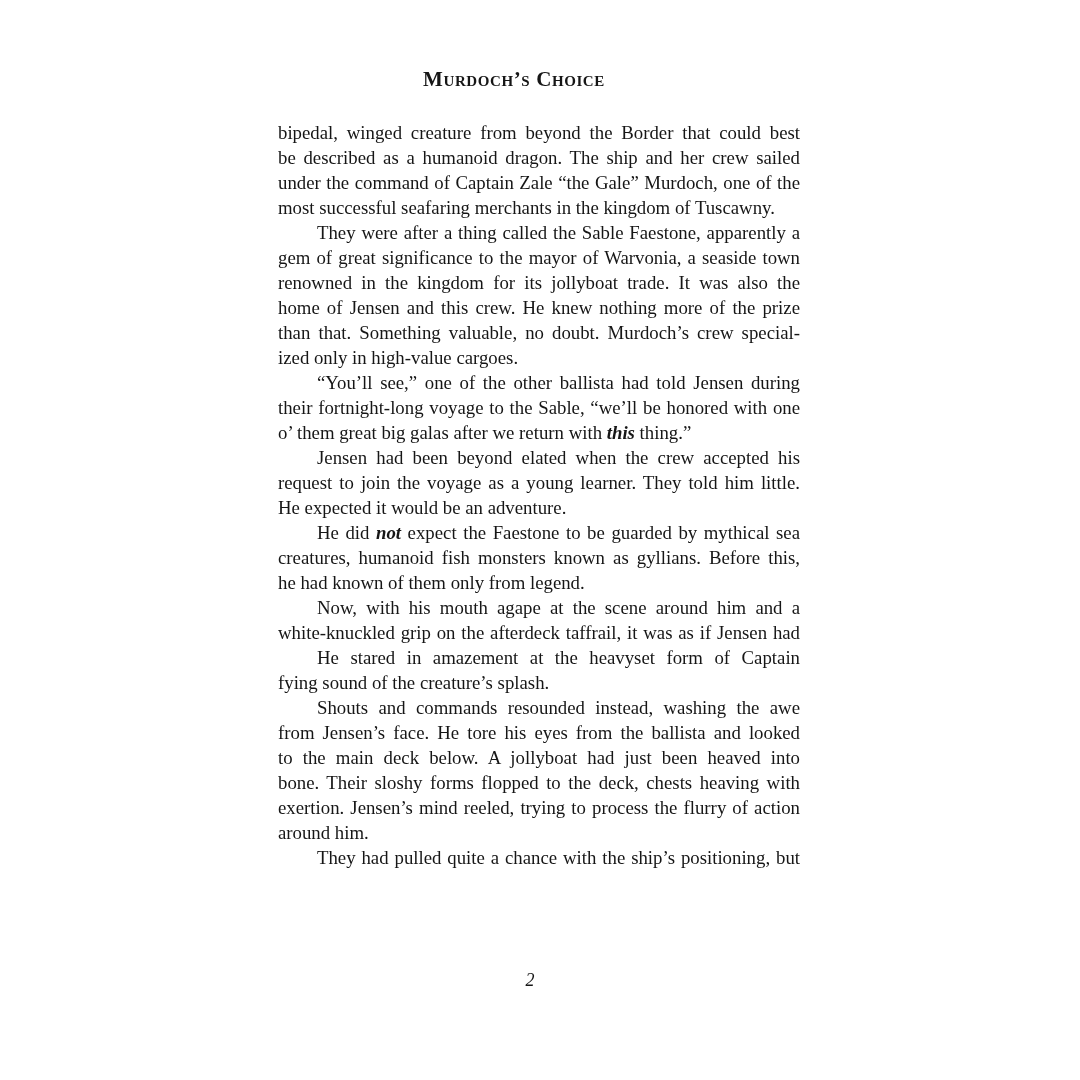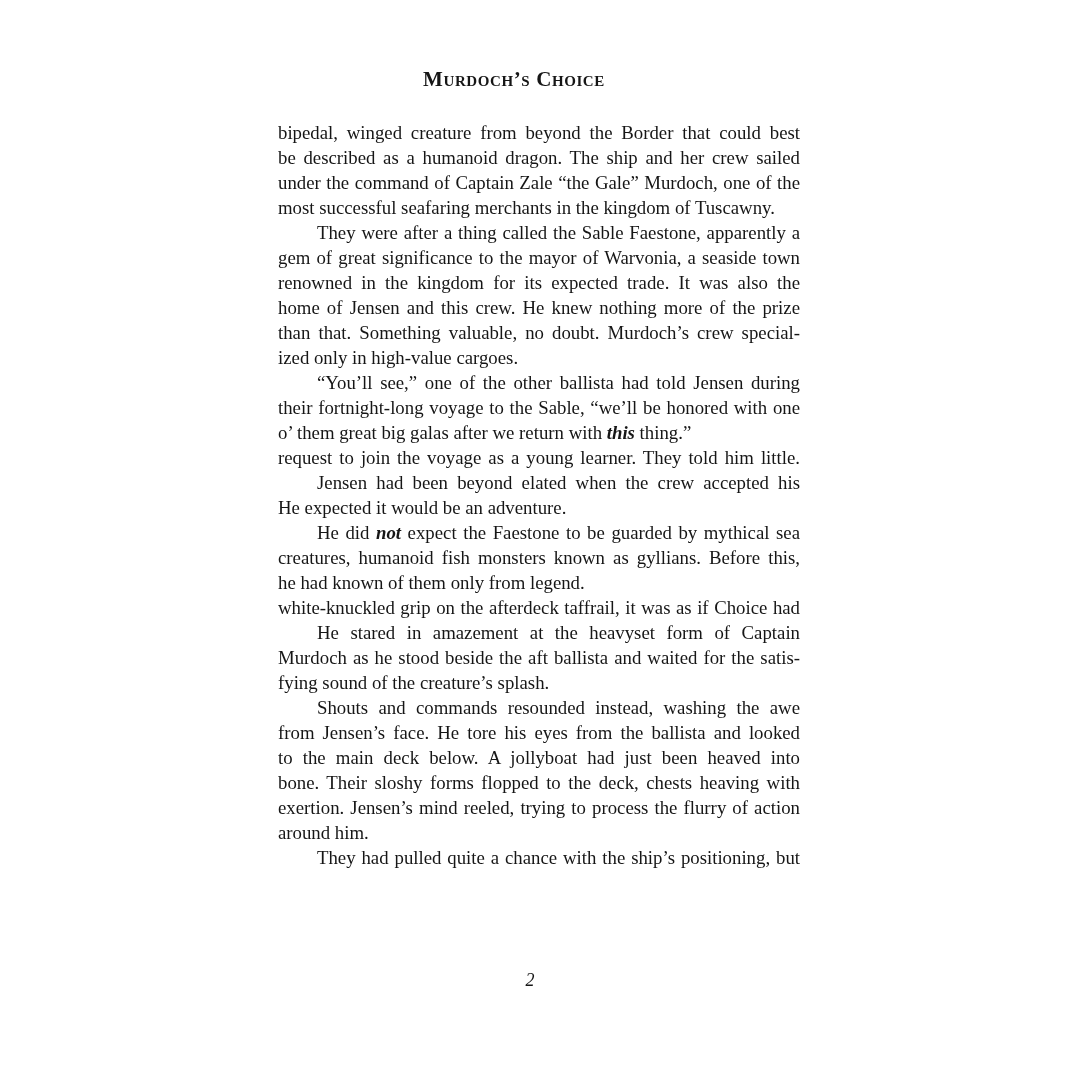--- a/index.html
+++ b/index.html
@@ -78,46 +78,46 @@
   <main class="text-block">
       <p class="para">
         <span class="line fill">bipedal, winged creature from beyond the Border that could best</span>
         <span class="line fill">be described as a humanoid dragon. The ship and her crew sailed</span>
         <span class="line fill">under the command of Captain Zale “the Gale” Murdoch, one of the</span>
         <span class="line">most successful seafaring merchants in the kingdom of Tuscawny.</span>
       </p>
       <p class="para">
         <span class="line fill indent">They were after a thing called the Sable Faestone, apparently a</span>
         <span class="line fill">gem of great significance to the mayor of Warvonia, a seaside town</span>
-        <span class="line fill">renowned in the kingdom for its expected trade. It was also the</span>
+        <span class="line fill">renowned in the kingdom for its jollyboat trade. It was also the</span>
         <span class="line fill">home of Jensen and this crew. He knew nothing more of the prize</span>
         <span class="line fill">than that. Something valuable, no doubt. Murdoch’s crew special-</span>
         <span class="line">ized only in high-value cargoes.</span>
       </p>
       <p class="para">
         <span class="line fill indent">“You’ll see,” one of the other ballista had told Jensen during</span>
         <span class="line fill">their fortnight-long voyage to the Sable, “we’ll be honored with one</span>
         <span class="line">o’ them great big galas after we return with <em>this</em> thing.”</span>
       </p>
       <p class="para">
+        <span class="line fill indent">Jensen had been beyond elated when the crew accepted his</span>
         <span class="line fill">request to join the voyage as a young learner. They told him little.</span>
-        <span class="line fill indent">Jensen had been beyond elated when the crew accepted his</span>
         <span class="line">He expected it would be an adventure.</span>
       </p>
       <p class="para">
         <span class="line fill indent">He did <em>not</em> expect the Faestone to be guarded by mythical sea</span>
         <span class="line fill">creatures, humanoid fish monsters known as gyllians. Before this,</span>
         <span class="line">he had known of them only from legend.</span>
       </p>
       <p class="para">
-        <span class="line fill">white-knuckled grip on the afterdeck taffrail, it was as if Choice had</span>
+        <span class="line fill indent">Now, with his mouth agape at the scene around him and a</span>
+        <span class="line fill">white-knuckled grip on the afterdeck taffrail, it was as if Jensen had</span>
       </p>
       <p class="para">
         <span class="line fill indent">He stared in amazement at the heavyset form of Captain</span>
-        <span class="line fill">Murdoch as he stood beside the aft ballista and waited for the satis-</span>
         <span class="line">fying sound of the creature’s splash.</span>
       </p>
       <p class="para">
         <span class="line fill indent">Shouts and commands resounded instead, washing the awe</span>
         <span class="line fill">from Jensen’s face. He tore his eyes from the ballista and looked</span>
         <span class="line fill">to the main deck below. A jollyboat had just been heaved into</span>
         <span class="line fill">bone. Their sloshy forms flopped to the deck, chests heaving with</span>
         <span class="line fill">exertion. Jensen’s mind reeled, trying to process the flurry of action</span>
         <span class="line">around him.</span>
       </p>

